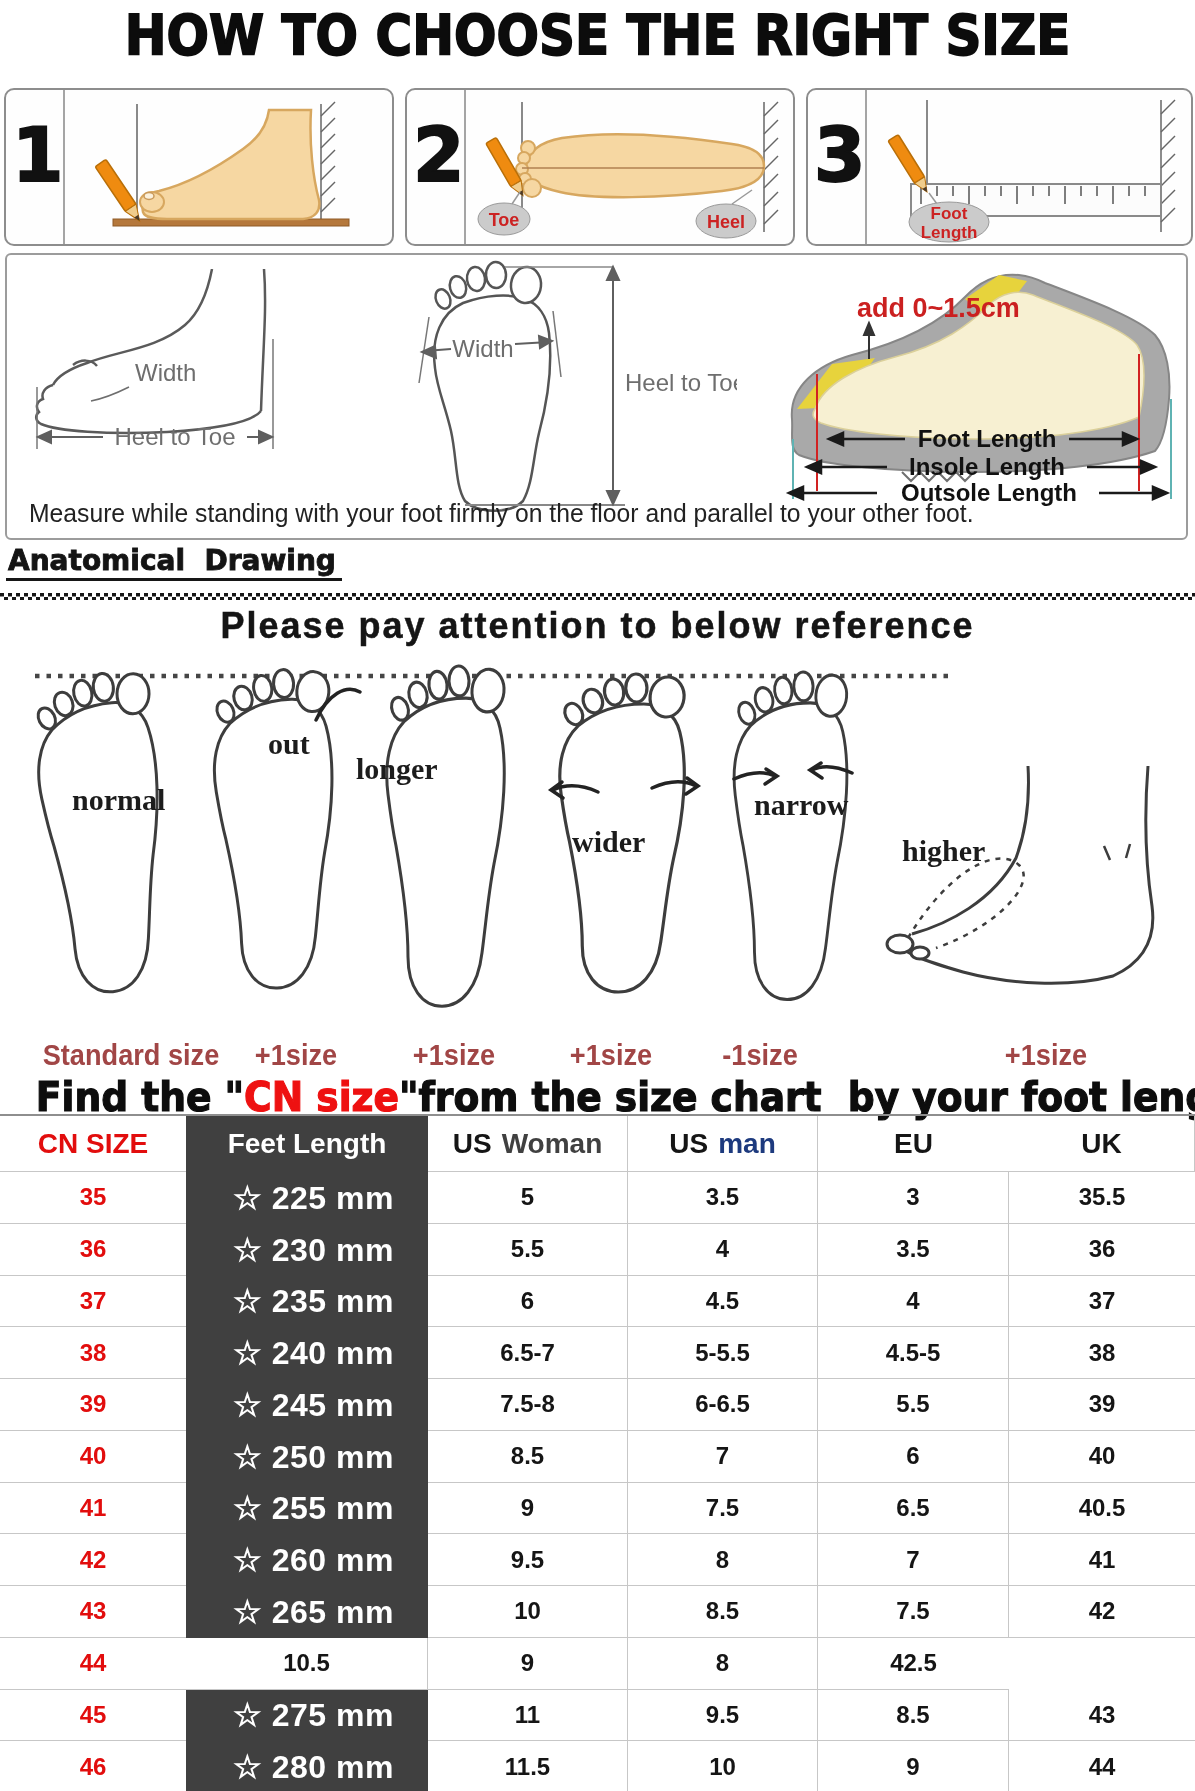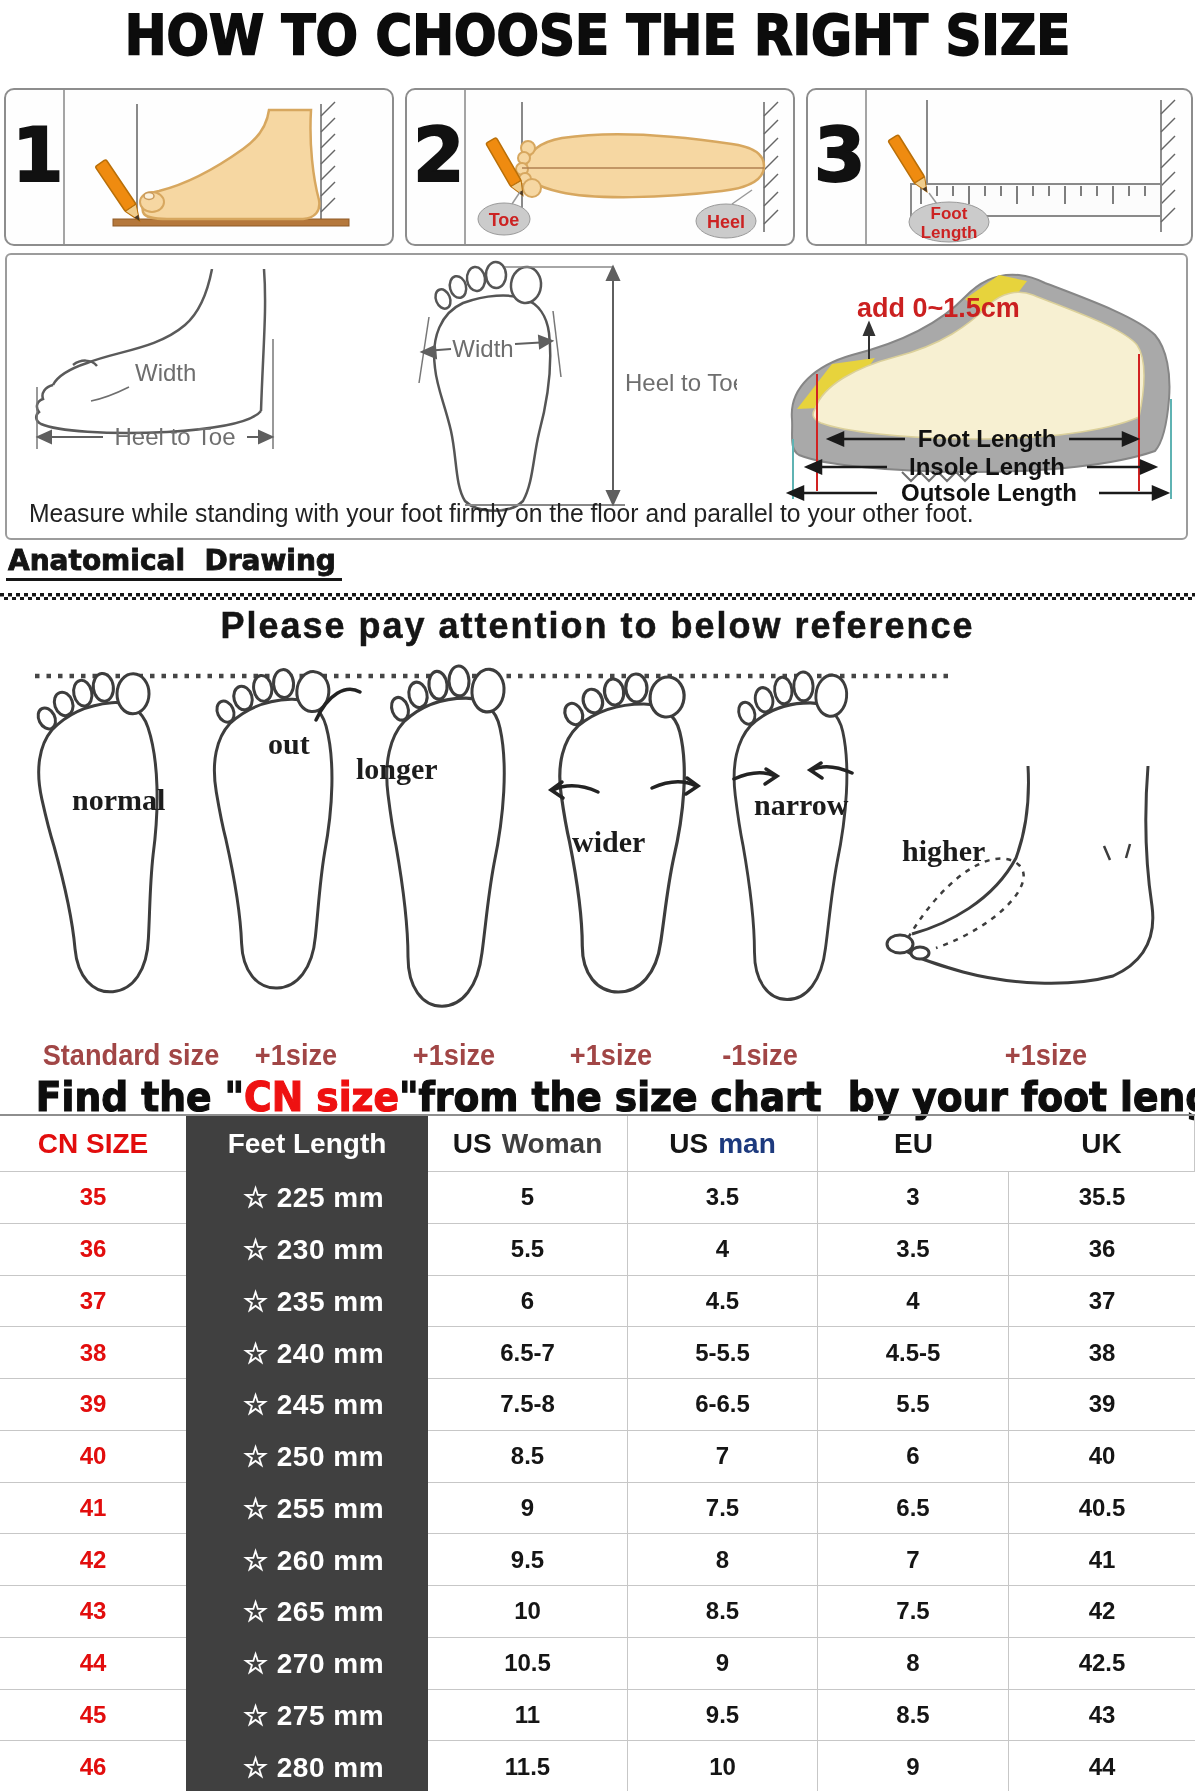--- a/index.html
+++ b/index.html
@@ -97,21 +97,21 @@
   .thead .cell { font-size:28px; }
   .trow  .cell { font-size:24px; }
   .cell.col0 { border-right:none; }
   .cell.col1 { background:#404040; border:none; color:#ffffff; }
   .cell.col5 { border-right:none; }
   .h-cn   { color:#e20d0d; }
   .thead .t2 { margin-left:10px; }
   .t2.red2 { color:#404040; }
   .t2.navy { color:#1d3a7e; }
   .trow .c-cn { color:#e20d0d; }
-  .trow .c-feet { font-size:28px; letter-spacing:0.5px;padding-left:13px; }
+  .trow .c-feet { font-size:32px; letter-spacing:0.5px;padding-left:13px; }
   svg text { font-family:"Liberation Sans", sans-serif; }
   .bubble-text { font-weight:bold; fill:#cc2222; }
   .gray-label { fill:#6e6e6e; font-size:24px; }
   .arrow-label { fill:#111; font-size:24px; font-weight:bold; }
 </style>
 </head>
 <body>
 
 <div class="page">
 
@@ -476,21 +476,20 @@
         <div class="trow">
           <div class="cell c-cn col0">43</div>
           <div class="cell c-feet col1">☆ 265 mm</div>
           <div class="cell c-val col2">10</div>
           <div class="cell c-val col3">8.5</div>
           <div class="cell c-val col4">7.5</div>
           <div class="cell c-val col5">42</div>
         </div>
         <div class="trow">
           <div class="cell c-cn col0">44</div>
-          <div class="cell c-feet col1">☆ 270 mm</div>
           <div class="cell c-val col2">10.5</div>
           <div class="cell c-val col3">9</div>
           <div class="cell c-val col4">8</div>
           <div class="cell c-val col5">42.5</div>
         </div>
         <div class="trow">
           <div class="cell c-cn col0">45</div>
           <div class="cell c-feet col1">☆ 275 mm</div>
           <div class="cell c-val col2">11</div>
           <div class="cell c-val col3">9.5</div>

